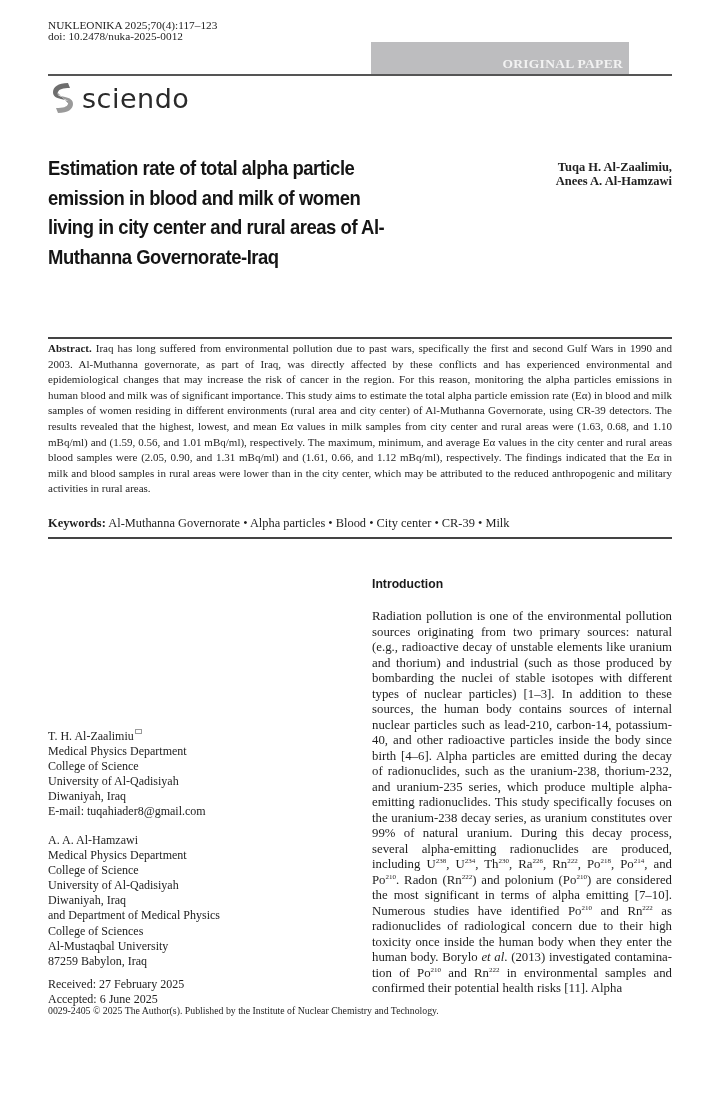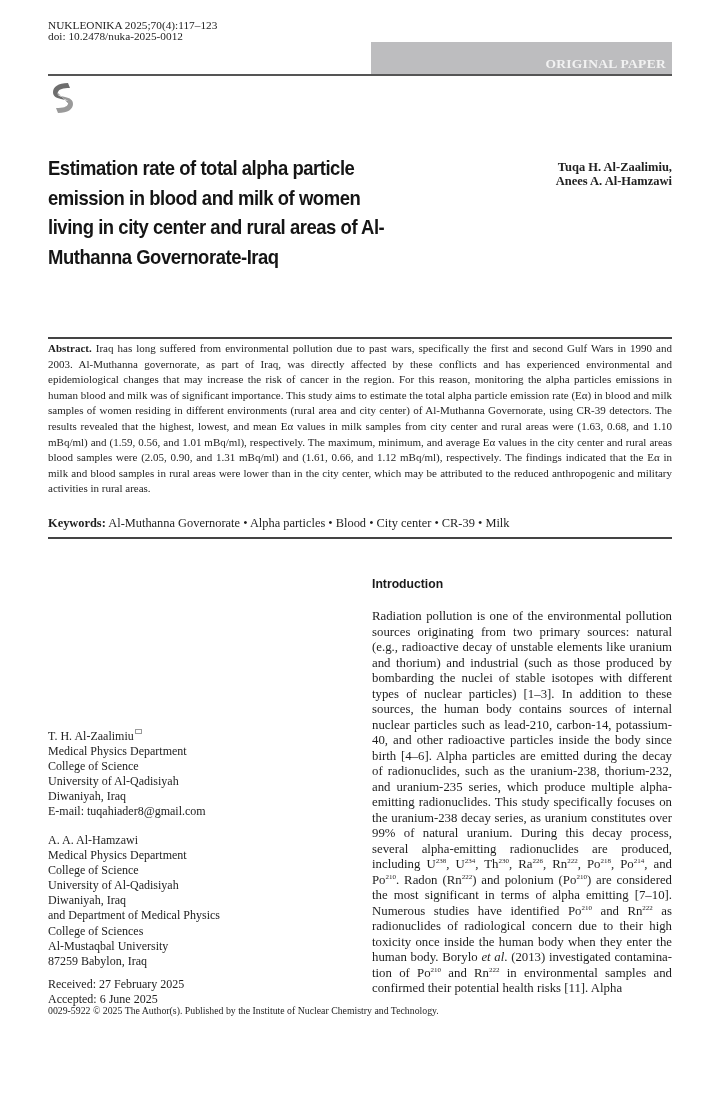--- a/index.html
+++ b/index.html
@@ -1,21 +1,21 @@
 <!DOCTYPE html>
 <html><head>
   <meta charset="utf-8">
   <style>
     * { box-sizing: border-box; margin: 0; padding: 0; }
     html, body { width: 702px; height: 1109px; background: #ffffff; overflow: hidden; }
     body { position: relative; font-family: "Liberation Serif", "DejaVu Serif", serif; color: #1a1a1a; }
 
     .journal-ref { position: absolute; left: 48px; top: 20px; font-size: 11.3px; line-height: 11px; color: #222; }
     .header-rule { position: absolute; left: 48px; top: 74px; width: 624px; height: 2px; background: #555; }
-    .orig-band { position: absolute; left: 371px; top: 42px; width: 301px; height: 33px; background: #bdbdbf; }
+    .orig-band { position: absolute; left: 371px; top: 42px; width: 258px; height: 33px; background: #bdbdbf; }
     .orig-label { position: absolute; right: 6px; bottom: 3px; font-family: "Liberation Serif", serif; font-weight: bold; font-size: 13.5px; letter-spacing: 0.3px; color: #f2f2f2; }
 
     .logo { position: absolute; left: 50px; top: 80px; height: 36px; display: flex; align-items: center; }
     .logo-mark { width: 26px; height: 34px; margin-right: 6px; }
     .logo-text { font-family: "DejaVu Sans", sans-serif; font-size: 27px; color: #2a2a2a; letter-spacing: 0.5px; }
 
     .title { position: absolute; left: 48px; top: 153px; width: 380px; font-family: "Liberation Sans", "DejaVu Sans", sans-serif; font-weight: bold; font-size: 20.5px; line-height: 29.5px; color: #151515; letter-spacing: -0.5px; transform: scaleX(0.9); transform-origin: left top; }
     .authors { position: absolute; left: 540px; top: 160px; width: 132px; text-align: right; font-weight: bold; font-size: 12.5px; line-height: 14px; color: #222; }
 
     .top-rule { position: absolute; left: 48px; top: 337px; width: 624px; height: 2px; background: #444; }
@@ -47,20 +47,21 @@
 <div class="orig-band">
   <span class="orig-label">ORIGINAL PAPER</span>
 </div>
 <div class="header-rule"></div>
 
 <div class="logo">
   <svg class="logo-mark" viewBox="0 0 26 34">
     <path d="M18 2 C8 2 3 6 3 11 C3 15 6 17 11 18 L15 19 C18 20 19 21 19 23 L12 16 C8 15 7 13 8 11 C9 8 13 7 20 7 Z" fill="#6e6e6e"></path>
     <path d="M8 32 C18 32 23 28 23 23 C23 19 20 17 15 16 L11 15 C8 14 7 13 7 11 L14 18 C18 19 19 21 18 23 C17 26 13 27 6 27 Z" fill="#9a9a9a"></path>
   </svg>
+  <span class="logo-text">sciendo</span>
 </div>
 
 <h1 class="title">Estimation rate of total alpha particle emission in blood and milk of women living in city center and rural areas of Al-Muthanna Governorate-Iraq</h1>
 <div class="authors">
   <div>Tuqa H. Al-Zaalimiu,</div>
   <div>Anees A. Al-Hamzawi</div>
 </div>
 
 <div class="top-rule"></div>
 <p class="abstract"><b>Abstract.</b> <span>Iraq has long suffered from environmental pollution due to past wars, specifically the first and second Gulf Wars in 1990 and 2003. Al-Muthanna governorate, as part of Iraq, was directly affected by these conflicts and has experienced environmental and epidemiological changes that may increase the risk of cancer in the region. For this reason, monitoring the alpha particles emissions in human blood and milk was of significant importance. This study aims to estimate the total alpha particle emission rate (Eα) in blood and milk samples of women residing in different environments (rural area and city center) of Al-Muthanna Governorate, using CR-39 detectors. The results revealed that the highest, lowest, and mean Eα values in milk samples from city center and rural areas were (1.63, 0.68, and 1.10 mBq/ml) and (1.59, 0.56, and 1.01 mBq/ml), respectively. The maximum, minimum, and average Eα values in the city center and rural areas blood samples were (2.05, 0.90, and 1.31 mBq/ml) and (1.61, 0.66, and 1.12 mBq/ml), respectively. The findings indicated that the Eα in milk and blood samples in rural areas were lower than in the city center, which may be attributed to the reduced anthropogenic and military activities in rural areas.</span></p>
@@ -91,14 +92,14 @@
 
 <div class="dates">
   <div>Received: 27 February 2025</div>
   <div>Accepted: 6 June 2025</div>
 </div>
 
 <h2 class="intro-heading">Introduction</h2>
 <p class="intro-body"><span>Radiation pollution is one of the environmental pol­lution sources originating from two primary sources: natural (e.g., radioactive decay of unstable elements like uranium and thorium) and industrial (such as those produced by bombarding the nuclei of stable isotopes with different types of nuclear particles) [1–3]. In addition to these sources, the human body contains sources of internal nuclear particles such as lead-210, carbon-14, potassium-40, and other radioactive particles inside the body since birth [4–6]. Alpha particles are emitted during the decay of radionuclides, such as the uranium-238, tho­rium-232, and uranium-235 series, which produce multiple alpha-emitting radionuclides. This study specifically focuses on the uranium-238 decay series, as uranium constitutes over 99% of natural uranium. During this decay process, several alpha-emitting ra­dionuclides are produced, including U</span><sup>238</sup><span>, U</span><sup>234</sup><span>, Th</span><sup>230</sup><span>, Ra</span><sup>226</sup><span>, Rn</span><sup>222</sup><span>, Po</span><sup>218</sup><span>, Po</span><sup>214</sup><span>, and Po</span><sup>210</sup><span>. Radon (Rn</span><sup>222</sup><span>) and polonium (Po</span><sup>210</sup><span>) are considered the most significant in terms of alpha emitting [7–10]. Numerous studies have identified Po</span><sup>210</sup><span> and Rn</span><sup>222</sup><span> as radionuclides of radiological concern due to their high toxicity once inside the human body when they enter the human body. Borylo </span><i>et al</i><span>. (2013) investigated contamina­tion of Po</span><sup>210</sup><span> and Rn</span><sup>222</sup><span> in environmental samples and confirmed their potential health risks [11]. Alpha</span></p>
 
 <div class="footer">
-  <div>0029-5922 © 2025 The Author(s). Published by the Institute of Nuclear Chemistry and Technology.</div>
+  <div>0029-2405 © 2025 The Author(s). Published by the Institute of Nuclear Chemistry and Technology.</div>
 </div>
 
 </body></html>

